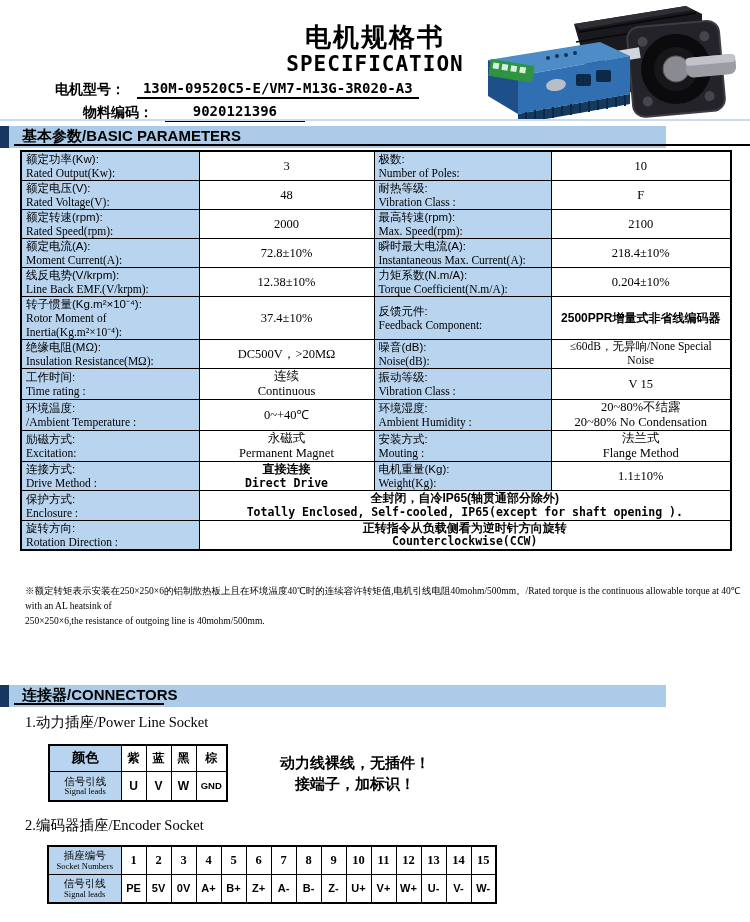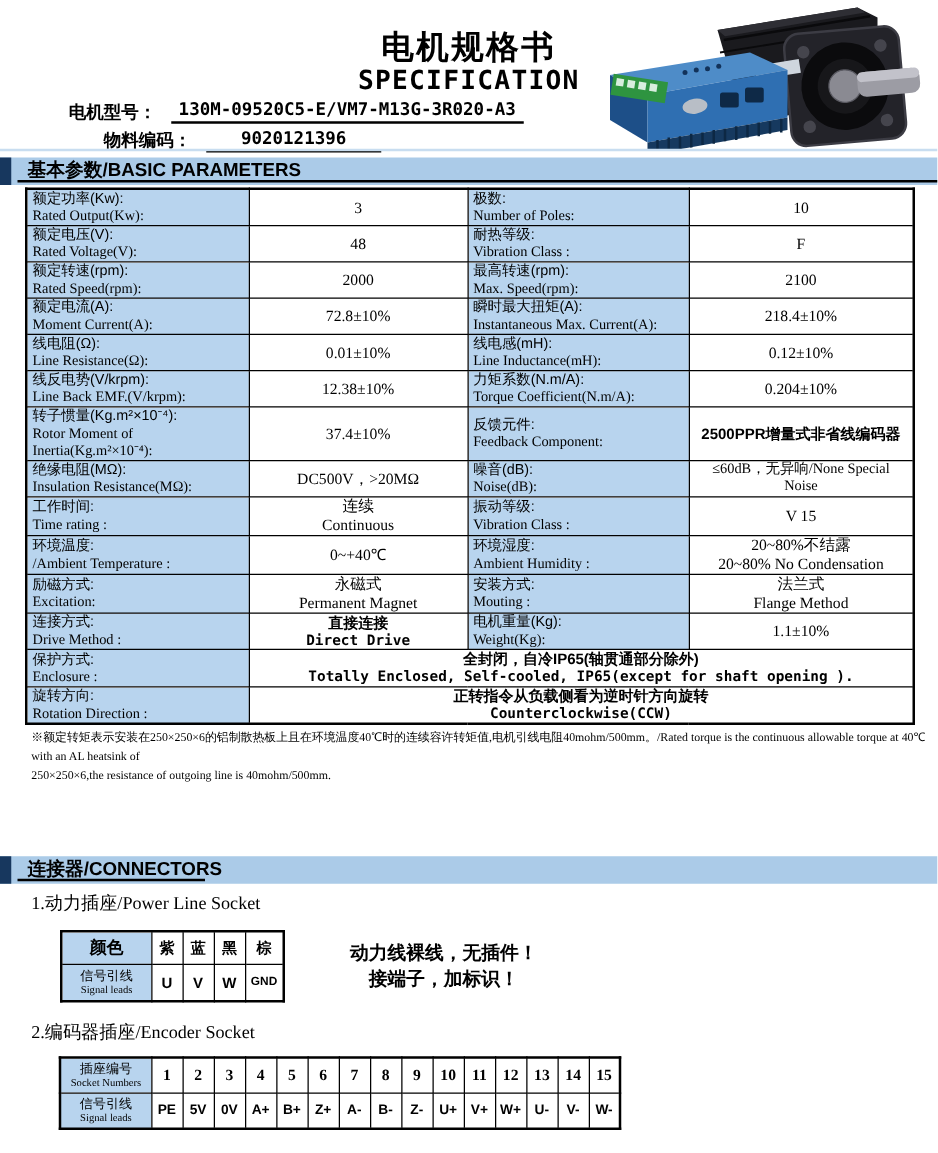--- a/index.html
+++ b/index.html
@@ -15,21 +15,21 @@
   .title-en{top:52px;left:0;width:750px;text-align:center;font-family:"DejaVu Sans Mono",monospace;
             font-size:21px;font-weight:bold;letter-spacing:1px;}
   .hdr-row{left:55px;font-family:"Liberation Sans",sans-serif;font-size:14px;font-weight:bold;}
   .hdr-row .lbl{display:inline-block;vertical-align:bottom;}
   .hdr-row .val{display:inline-block;vertical-align:bottom;margin-left:8px;border-bottom:2px solid #000;
                 text-align:center;font-family:"DejaVu Sans Mono",monospace;font-weight:bold;font-size:14px;
                 padding:0 6px 1px 6px;}
   .thin-blue-line{top:119px;left:0;width:750px;height:2px;background:#c8ddf0;}
 
   
-  .band{left:0;width:750px;height:22px;background:#abcbe8;}
+  .band{left:0;width:666px;height:22px;background:#abcbe8;}
   .band .navy{position:absolute;left:0;top:0;width:9px;height:22px;background:#17375e;}
   .band .btext{position:absolute;left:22px;top:1px;font-family:"Liberation Sans",sans-serif;
                font-size:15px;font-weight:bold;}
   .band .bline{position:absolute;left:14px;top:18px;height:2px;background:#000;}
 
   
   .basic-table{position:absolute;top:150px;left:20px;width:710px;border-collapse:collapse;
                table-layout:fixed;border:2px solid #000;}
   .basic-table td{border:1px solid #000;padding:0 4px;vertical-align:middle;overflow:hidden;}
   .basic-table tr{height:28.8px;}
@@ -197,41 +197,25 @@
   </tr>
   <tr>
     <td class="lab">
           <div class="cn">额定电流(A):</div>
           <div class="en">Moment Current(A):</div>
         </td>
     <td class="val">
           <div>72.8±10%</div>
         </td>
     <td class="lab">
-          <div class="cn">瞬时最大扭矩(A):</div>
+          <div class="cn">瞬时最大电流(A):</div>
           <div class="en">Instantaneous Max. Current(A):</div>
         </td>
     <td class="val">
           <div>218.4±10%</div>
-        </td>
-  </tr>
-  <tr>
-    <td class="lab">
-          <div class="cn">线电阻(Ω):</div>
-          <div class="en">Line Resistance(Ω):</div>
-        </td>
-    <td class="val">
-          <div>0.01±10%</div>
-        </td>
-    <td class="lab">
-          <div class="cn">线电感(mH):</div>
-          <div class="en">Line Inductance(mH):</div>
-        </td>
-    <td class="val">
-          <div>0.12±10%</div>
         </td>
   </tr>
   <tr>
     <td class="lab">
           <div class="cn">线反电势(V/krpm):</div>
           <div class="en">Line Back EMF.(V/krpm):</div>
         </td>
     <td class="val">
           <div>12.38±10%</div>
         </td>

